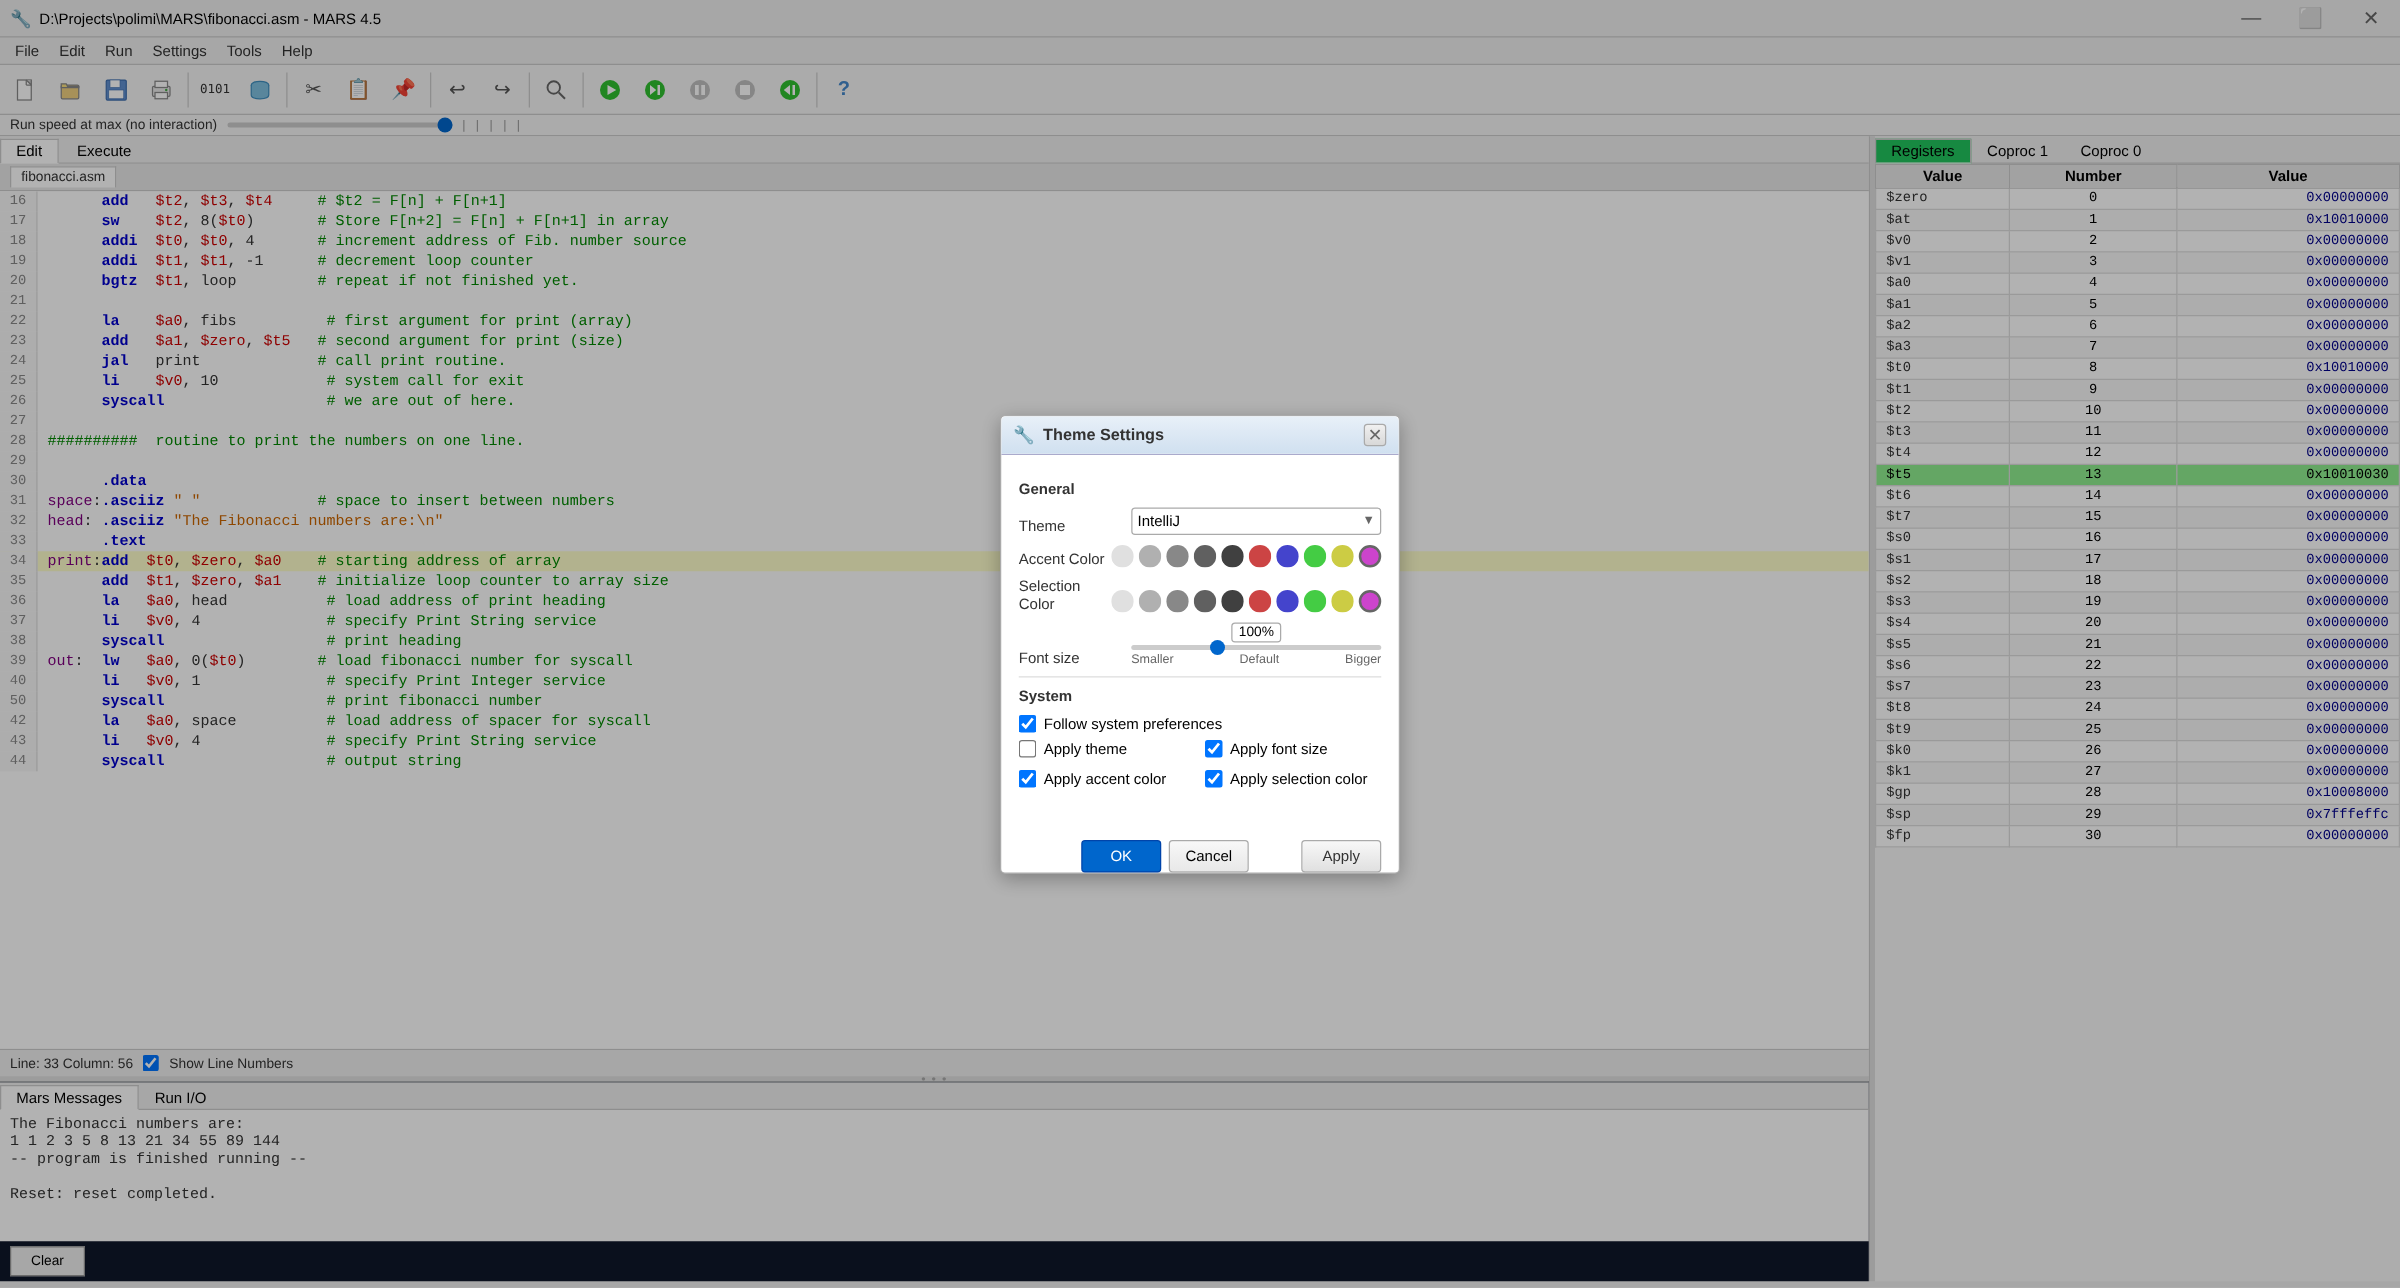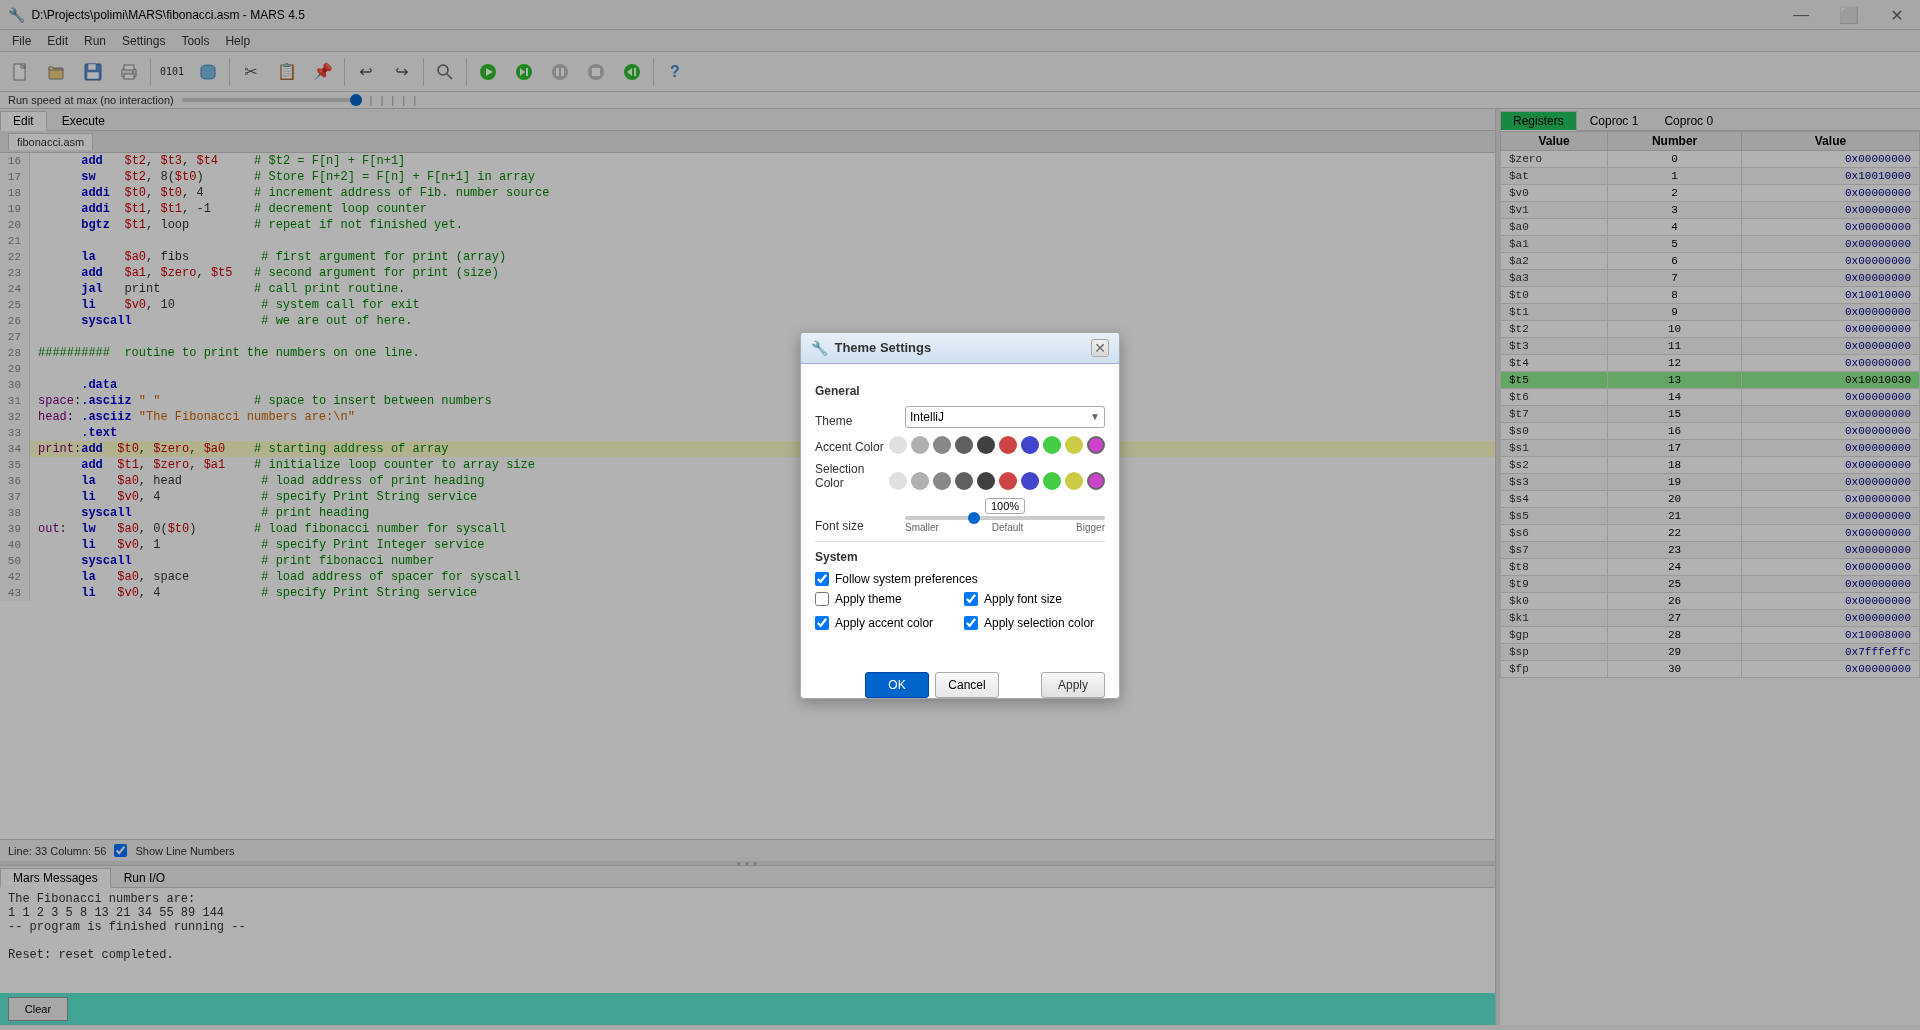--- a/index.html
+++ b/index.html
@@ -175,21 +175,21 @@
       gap: 8px;
     }
     .status-checkbox { width: 13px; height: 13px; }
 
     
     .bottom-panel {
       height: 160px;
       border-top: 1px solid #ccc;
       display: flex;
       flex-direction: column;
-      background: #5eead4;
+      background: #0f172a;
     }
     .bottom-tabs {
       display: flex;
       background: #f0f0f0;
       border-bottom: 1px solid #ccc;
       height: 22px;
       align-items: flex-end;
     }
     .bottom-tab {
       padding: 2px 12px;
@@ -694,20 +694,24 @@
         <span class="line-num">50</span>
         <span class="line-content">      <span class="kw">syscall</span>                  <span class="comment"># print fibonacci number</span></span>
       </div>
       <div class="code-line">
         <span class="line-num">42</span>
         <span class="line-content">      <span class="kw">la</span>   <span class="reg">$a0</span>, space          <span class="comment"># load address of spacer for syscall</span></span>
       </div>
       <div class="code-line">
         <span class="line-num">43</span>
         <span class="line-content">      <span class="kw">li</span>   <span class="reg">$v0</span>, 4              <span class="comment"># specify Print String service</span></span>
+      </div>
+      <div class="code-line">
+        <span class="line-num">44</span>
+        <span class="line-content">      <span class="kw">syscall</span>                  <span class="comment"># output string</span></span>
       </div>
     </div>
 
     <div class="status-bar">
       <span>Line: 33  Column: 56</span>
       <input type="checkbox" class="status-checkbox" checked="" style="">
       <span>Show Line Numbers</span>
     </div>
 
     <div class="h-splitter">

